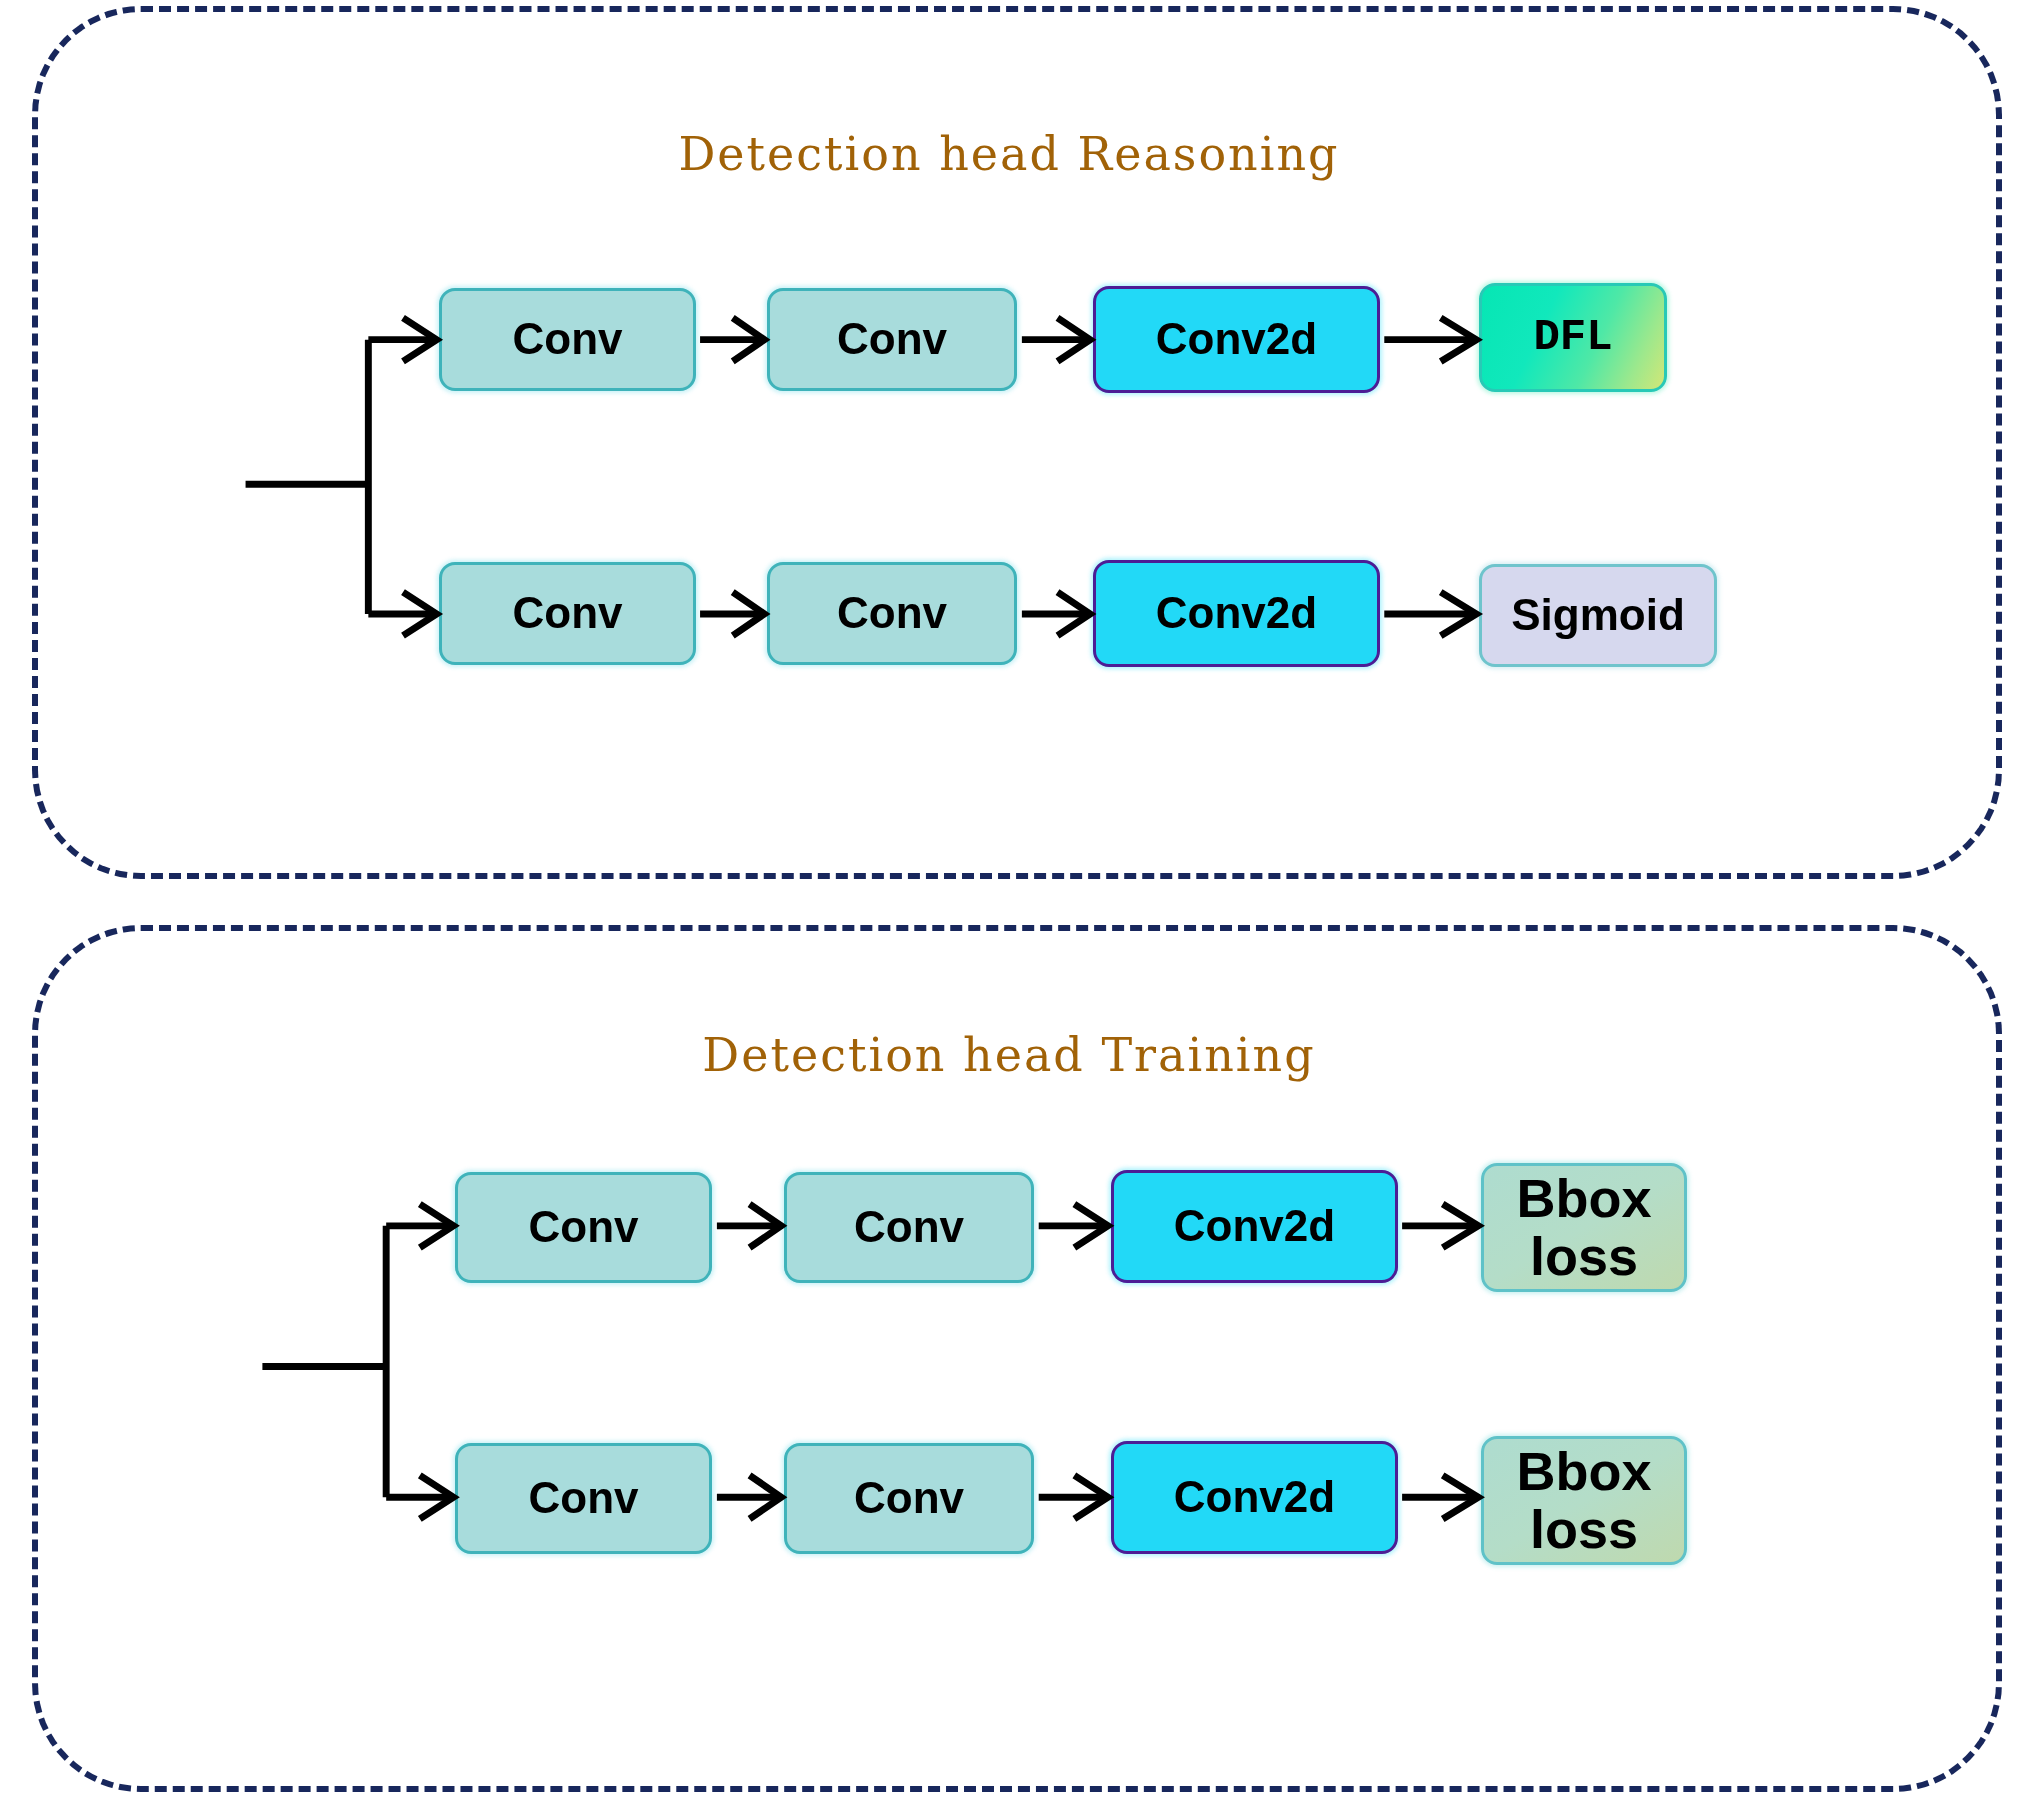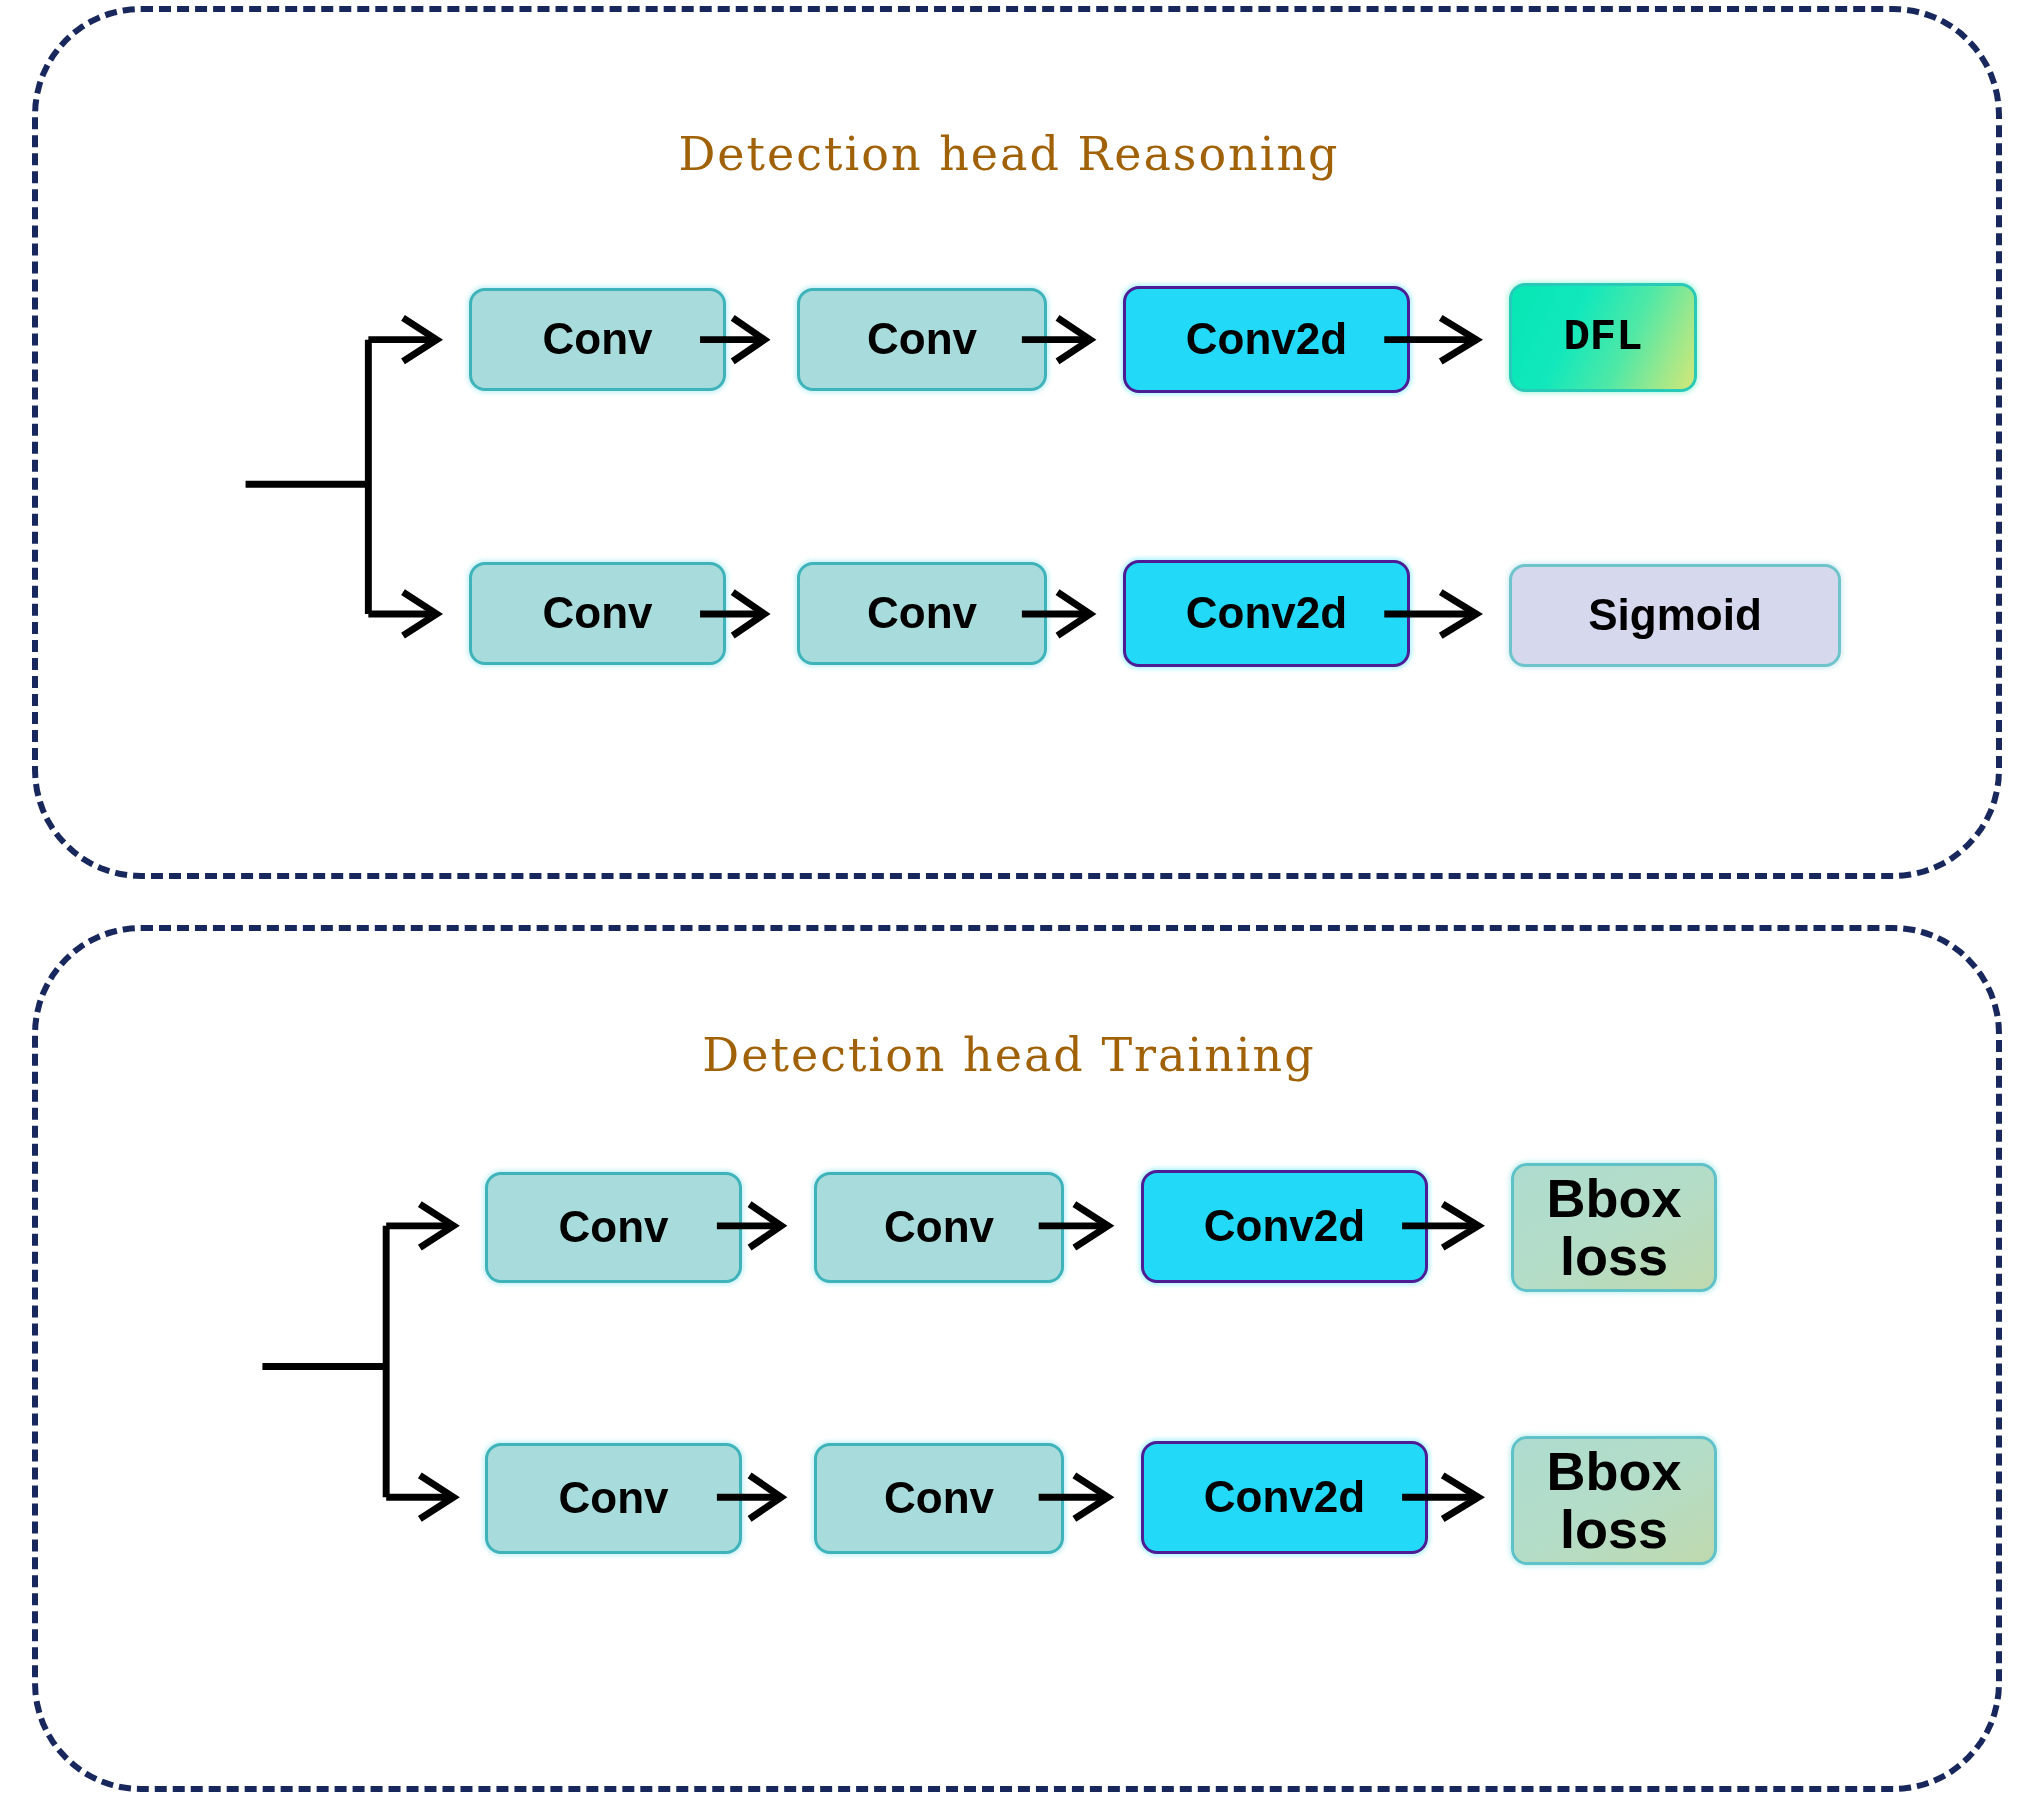--- a/index.html
+++ b/index.html
@@ -65,21 +65,20 @@
     display: flex;
     align-items: center;
     justify-content: center;
     text-align: center;
     font-family: "Liberation Sans", sans-serif;
     font-weight: bold;
     font-size: 44px;
     color: #000000;
     line-height: 1.06;
     white-space: pre-line;
-    margin-left: 30px;
   }
   .node.conv {
     background: #a8dcdc;
     border: 3px solid #3fb3ba;
     box-shadow: 0 0 4px 2px rgba(190,238,244,0.85);
   }
   .node.conv2d {
     background: #22d9f7;
     border: 3px solid #4c1d95;
     box-shadow: 0 0 4px 2px rgba(160,240,252,0.85);
@@ -120,21 +119,21 @@
   <div class="panel-title" id="title-reasoning">Detection head Reasoning</div>
 
   <div class="node conv" style="left:439px; top:288px; width:257px; height:103px;">Conv</div>
   <div class="node conv" style="left:767px; top:288px; width:250px; height:103px;">Conv</div>
   <div class="node conv2d" style="left:1093px; top:286px; width:287px; height:107px;">Conv2d</div>
   <div class="node dfl" style="left:1479px; top:283px; width:188px; height:109px;font-family:Liberation Mono, monospace;">DFL</div>
 
   <div class="node conv" style="left:439px; top:562px; width:257px; height:103px;">Conv</div>
   <div class="node conv" style="left:767px; top:562px; width:250px; height:103px;">Conv</div>
   <div class="node conv2d" style="left:1093px; top:560px; width:287px; height:107px;">Conv2d</div>
-  <div class="node sigmoid" style="left:1479px; top:564px; width:332px; height:103px;">Sigmoid</div>
+  <div class="node sigmoid" style="left:1479px; top:564px; width:238px; height:103px;">Sigmoid</div>
 
   <div class="panel" id="panel-training"></div>
 
   <div class="panel-title" id="title-training">Detection head Training</div>
 
   <div class="node conv" style="left:455px; top:1172px; width:257px; height:111px;">Conv</div>
   <div class="node conv" style="left:784px; top:1172px; width:250px; height:111px;">Conv</div>
   <div class="node conv2d" style="left:1111px; top:1170px; width:287px; height:113px;">Conv2d</div>
   <div class="node bbox" style="left:1481px; top:1163px; width:206px; height:129px;">Bbox
 loss</div>

